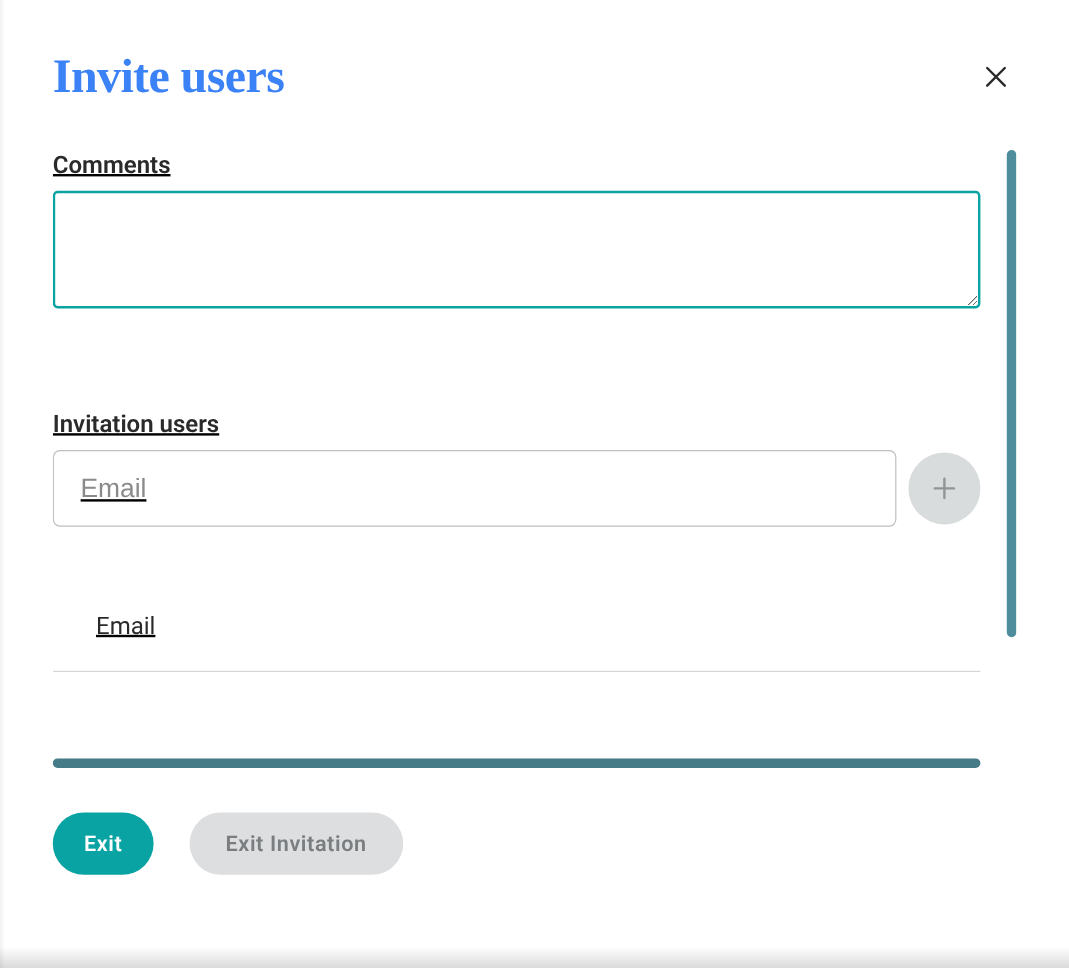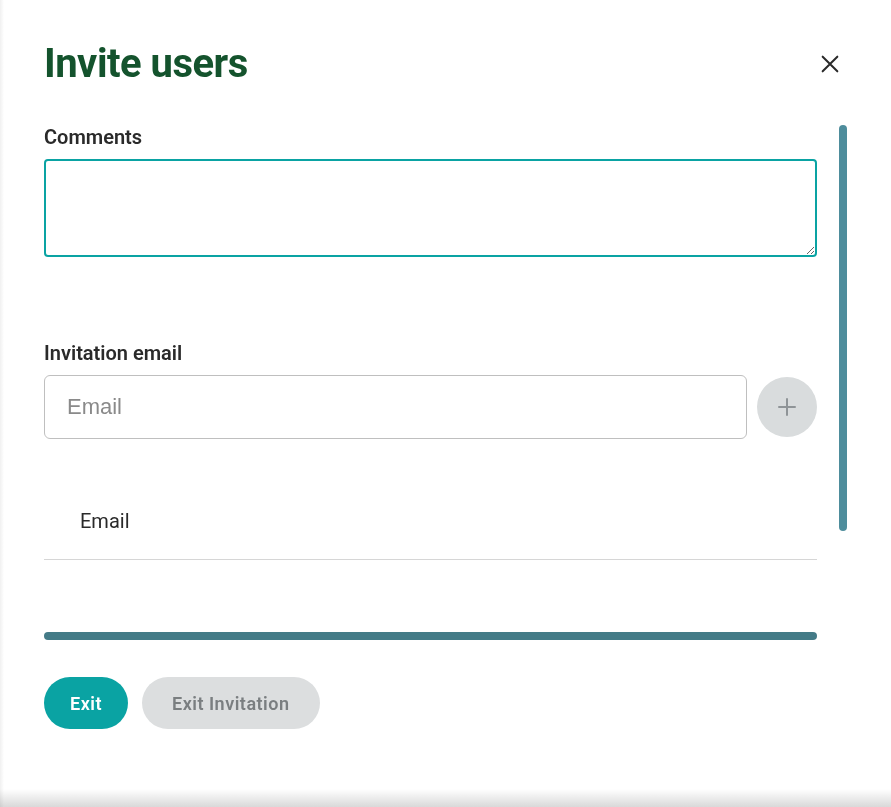--- a/index.html
+++ b/index.html
@@ -24,22 +24,23 @@
     }
     .modal-header {
       display: flex;
       justify-content: space-between;
       align-items: center;
       margin-bottom: 38px;
     }
     .modal-title {
       font-size: 40px;
       font-weight: 700;
-      color: #14532d;
+      color: #3b82f6;
       letter-spacing: -0.5px;
+      font-family: Liberation Serif, serif;
     }
     .close-btn {
       background: none;
       border: none;
       cursor: pointer;
       padding: 6px;
       display: flex;
       align-items: center;
       justify-content: center;
     }
@@ -47,20 +48,21 @@
       width: 22px;
       height: 22px;
       stroke: #2a2a2a;
       stroke-width: 2.2;
     }
     .modal-body {
       position: relative;
       height: 530px;
       overflow: hidden;
       padding-right: 30px;
+      text-decoration: underline;
     }
     .custom-scrollbar {
       position: absolute;
       right: 0;
       top: 0;
       width: 8px;
       height: 406px;
       background: #4e8d9c;
       border-radius: 4px;
     }
@@ -145,21 +147,21 @@
     .bottom-scroll-track {
       margin-top: 72px;
       width: 100%;
       height: 8px;
       background: #447b87;
       border-radius: 4px;
     }
     .modal-footer {
       margin-top: 22px;
       display: flex;
-      gap: 14px;
+      gap: 30px;
     }
     .btn {
       border: none;
       border-radius: 26px;
       padding: 0 26px;
       height: 52px;
       font-size: 18px;
       font-weight: 600;
       cursor: pointer;
       letter-spacing: 0.5px;
@@ -208,21 +210,21 @@
     </button>
   </div>
 
   <div class="modal-body">
     <div class="custom-scrollbar"></div>
 
     <label class="field-label">Comments</label>
     <textarea class="comments-textarea" value="" style=""></textarea>
 
     <div class="invitation-section">
-      <label class="field-label">Invitation email</label>
+      <label class="field-label">Invitation users</label>
       <div class="email-row">
         <input class="email-input" type="text" placeholder="Email" style="">
         <button class="add-btn">
           <svg viewBox="0 0 24 24" fill="none">
             <path d="M12 4 L12 20 M4 12 L20 12" stroke-linecap="round"></path>
           </svg>
         </button>
       </div>
     </div>
 

